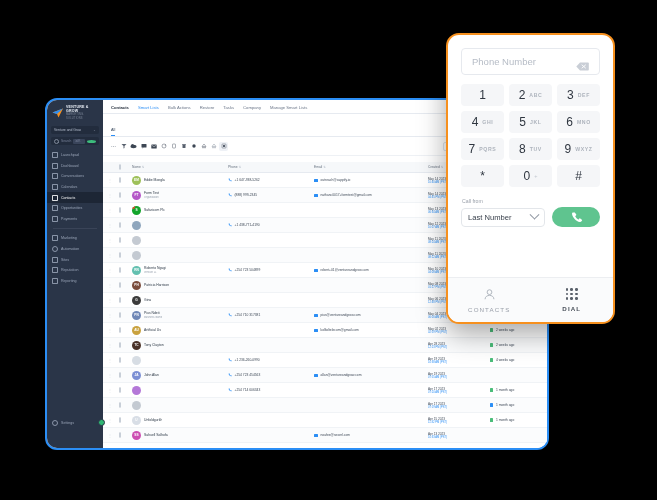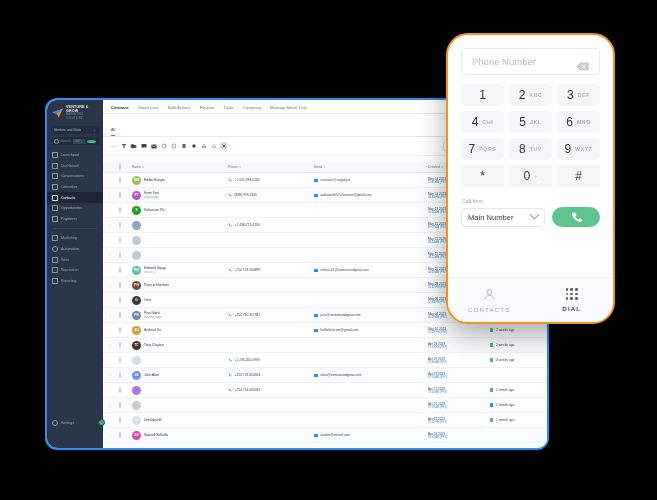--- a/index.html
+++ b/index.html
@@ -90,21 +90,21 @@
   .ph-ico{width:4px;height:4px;flex:0 0 4px}
   .em-ico{width:4px;height:3px;flex:0 0 4px;background:#2b8ef5;border-radius:.5px}
   .createdCell .d1{font-size:3.1px;color:#3e4957;white-space:nowrap}
   .createdCell .d2{font-size:2.7px;color:#2b8ef5;white-space:nowrap}
   .actCell{display:flex;align-items:center;gap:2.5px;white-space:nowrap}
   .sq{width:3.4px;height:3.4px;border-radius:.6px;flex:0 0 3.4px}
 
   
   #dialer{
     position:absolute;left:446px;top:33px;width:165px;height:287px;
-    background:#fff;border:2px solid #f6901e;border-radius:22px;overflow:hidden;
+    background:#fff;border:2px solid #f6901e;border-radius:13px;overflow:hidden;
     display:flex;flex-direction:column;
     box-shadow:0 10px 28px rgba(0,0,0,.35);
   }
   .dialer-body{padding:13px 13px 0 13px;flex:1}
   .numfield{border:1px solid #e6e9ee;border-radius:4px;height:25px;display:flex;align-items:center;justify-content:space-between;padding:0 10px;}
   .numfield .ph{font-size:9.5px;color:#b6bcc6;}
   .bksp{width:13px;height:9px;position:relative;flex:0 0 13px}
   .keys{display:grid;grid-template-columns:repeat(3,1fr);gap:5px;margin-top:9px;}
   .key{background:#f5f6f8;border-radius:4px;height:22px;display:flex;align-items:center;justify-content:center;gap:4px;}
   .key .dg{font-size:12px;color:#2f3640;font-weight:400;line-height:1}
@@ -923,21 +923,21 @@
             <span class="plus">+</span>
           </div>
           <div class="key">
             <span class="dg">#</span>
           </div>
         </div>
 
       <div class="callfrom-label">Call from</div>
       <div class="callrow">
         <div class="numsel">
-          <span>Main Number</span>
+          <span>Last Number</span>
           <span class="chev"></span>
         </div>
         <div class="callbtn">
           <svg width="13" height="13" viewBox="0 0 20 20">
             <path d="M4.2 2.2c-.7.6-1.3 1.6-1.1 2.6.5 3 2.2 5.6 4.3 7.7s4.7 3.8 7.7 4.3c1 .2 2-.4 2.6-1.1l.8-1c.3-.4.2-1-.2-1.3l-2.6-1.9c-.4-.3-1-.2-1.3.2l-.8 1c-.2.3-.6.4-.9.2-1.9-1-3.5-2.6-4.5-4.5-.2-.3-.1-.7.2-.9l1-.8c.4-.3.5-.9.2-1.3L7.7 2.6c-.3-.4-.9-.5-1.3-.2z" fill="#fff"></path>
           </svg>
         </div>
       </div>
     </div>
 

